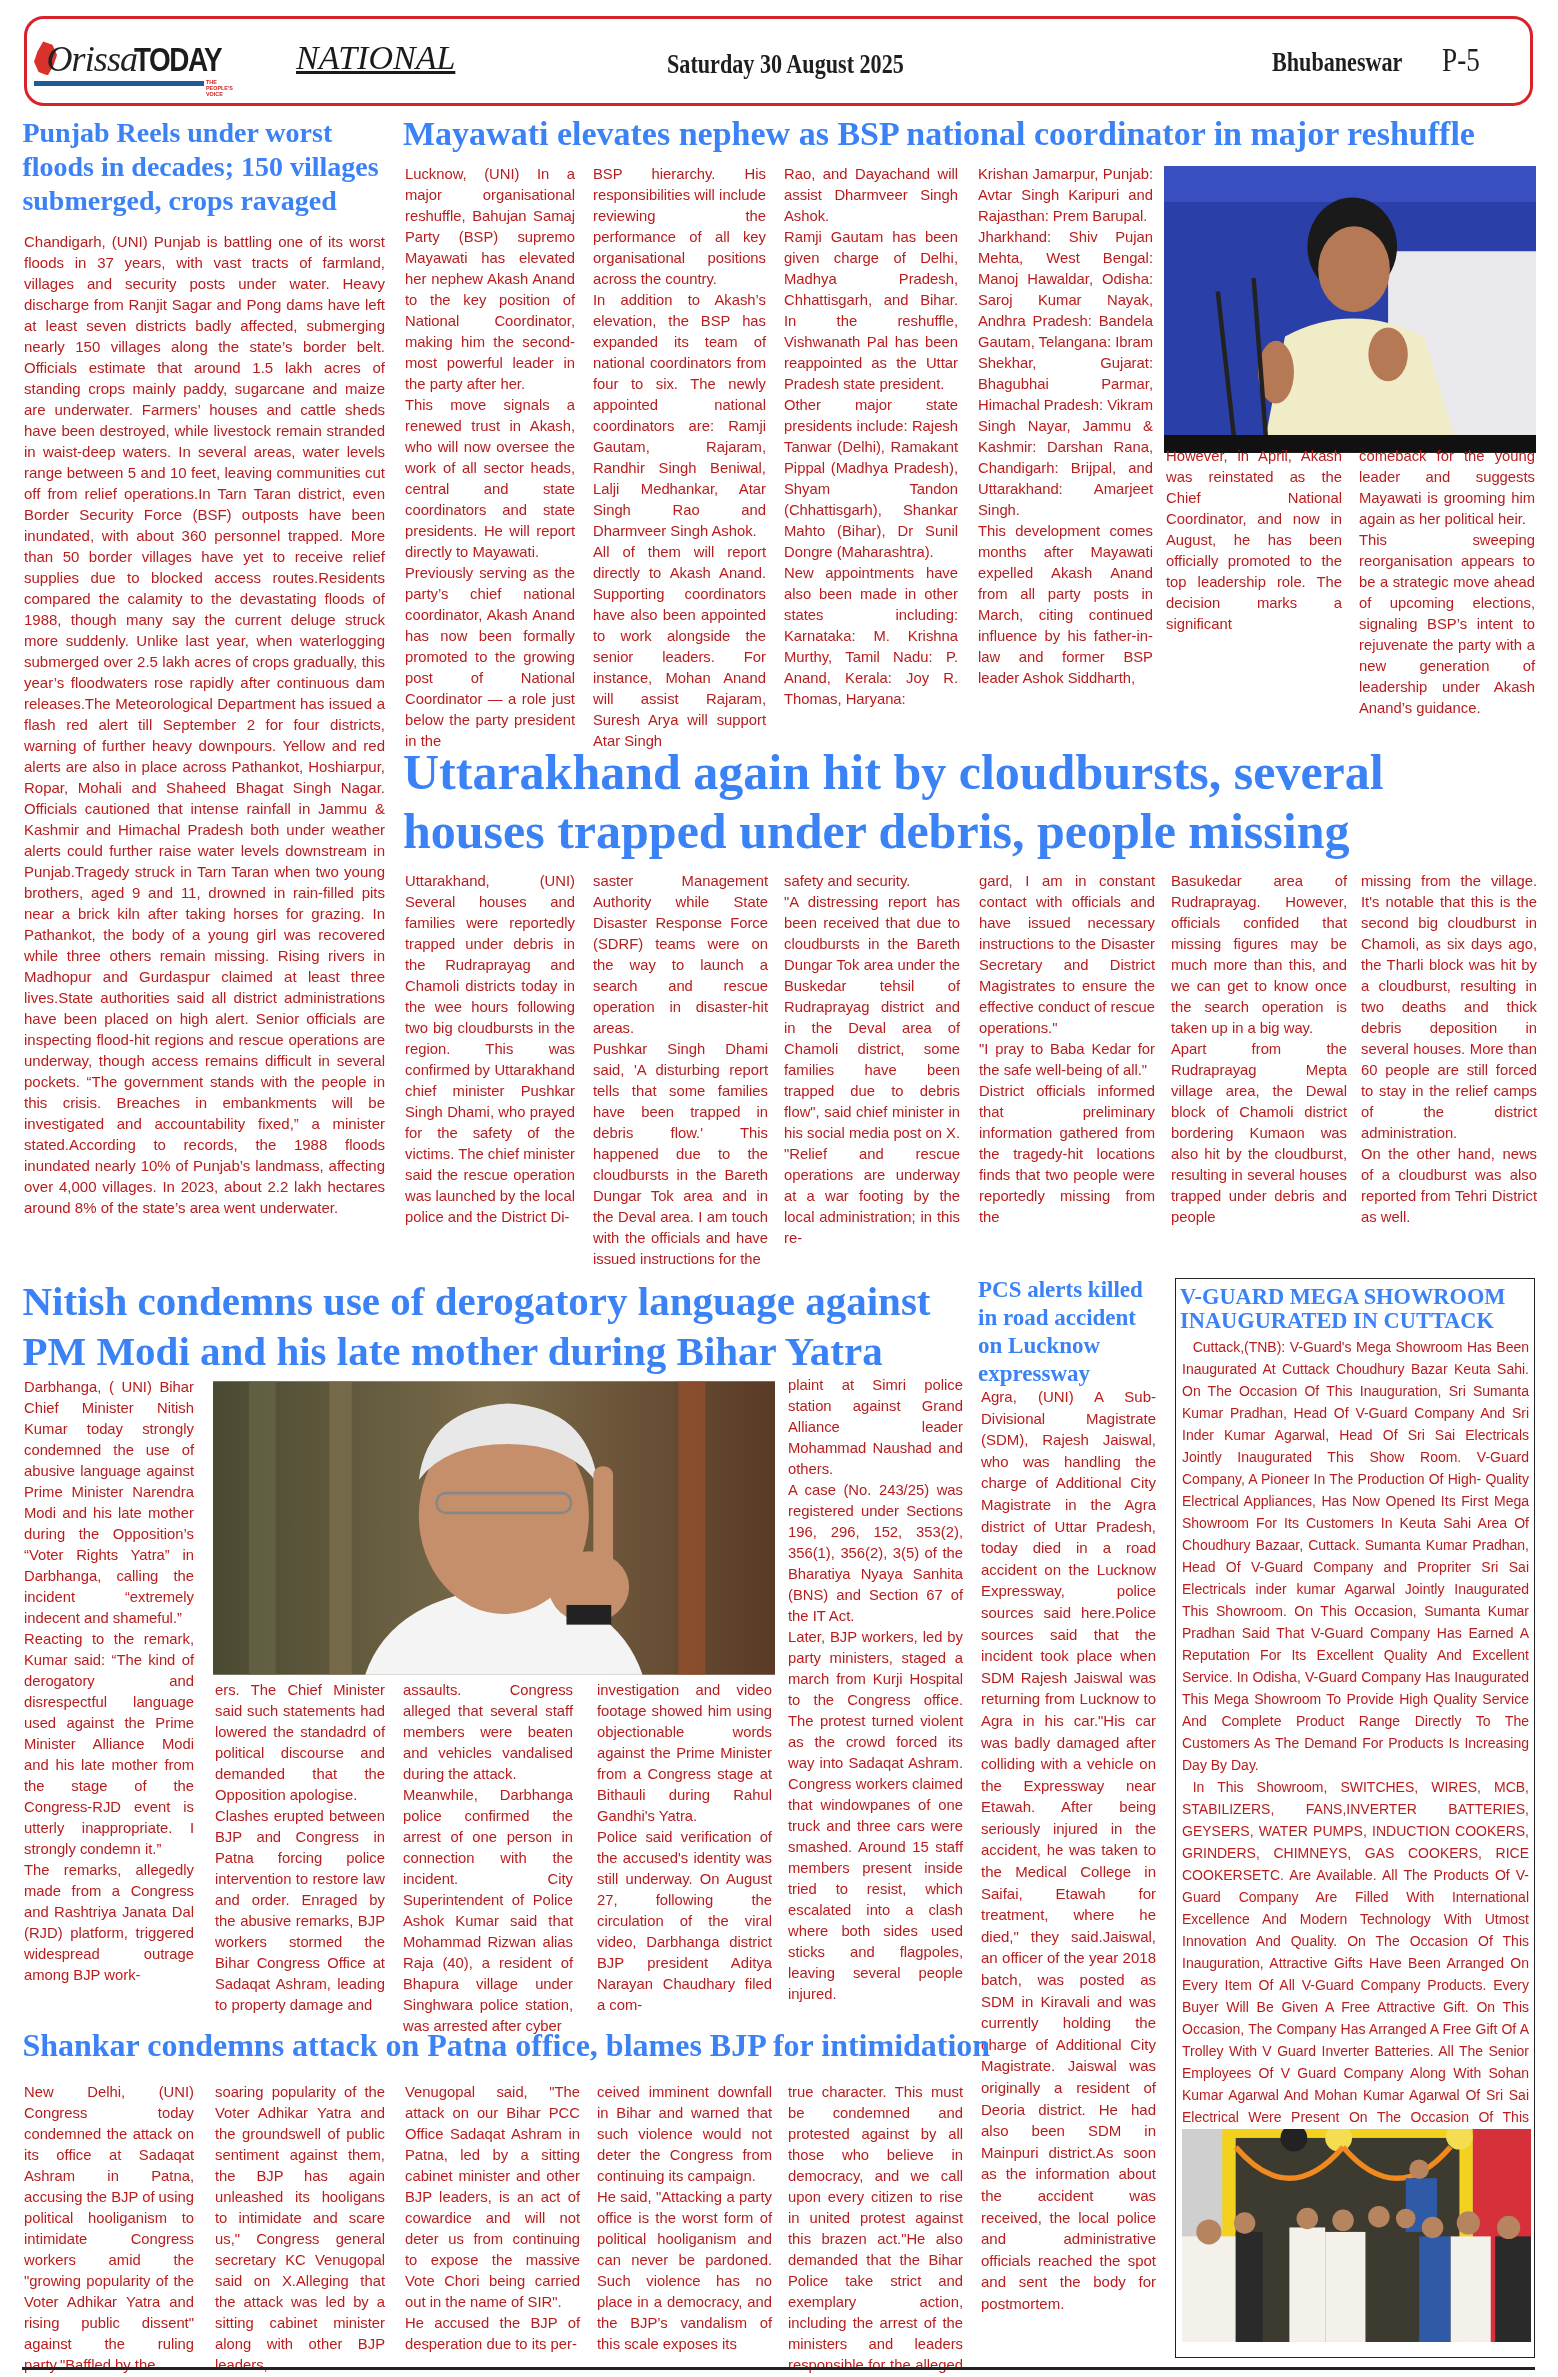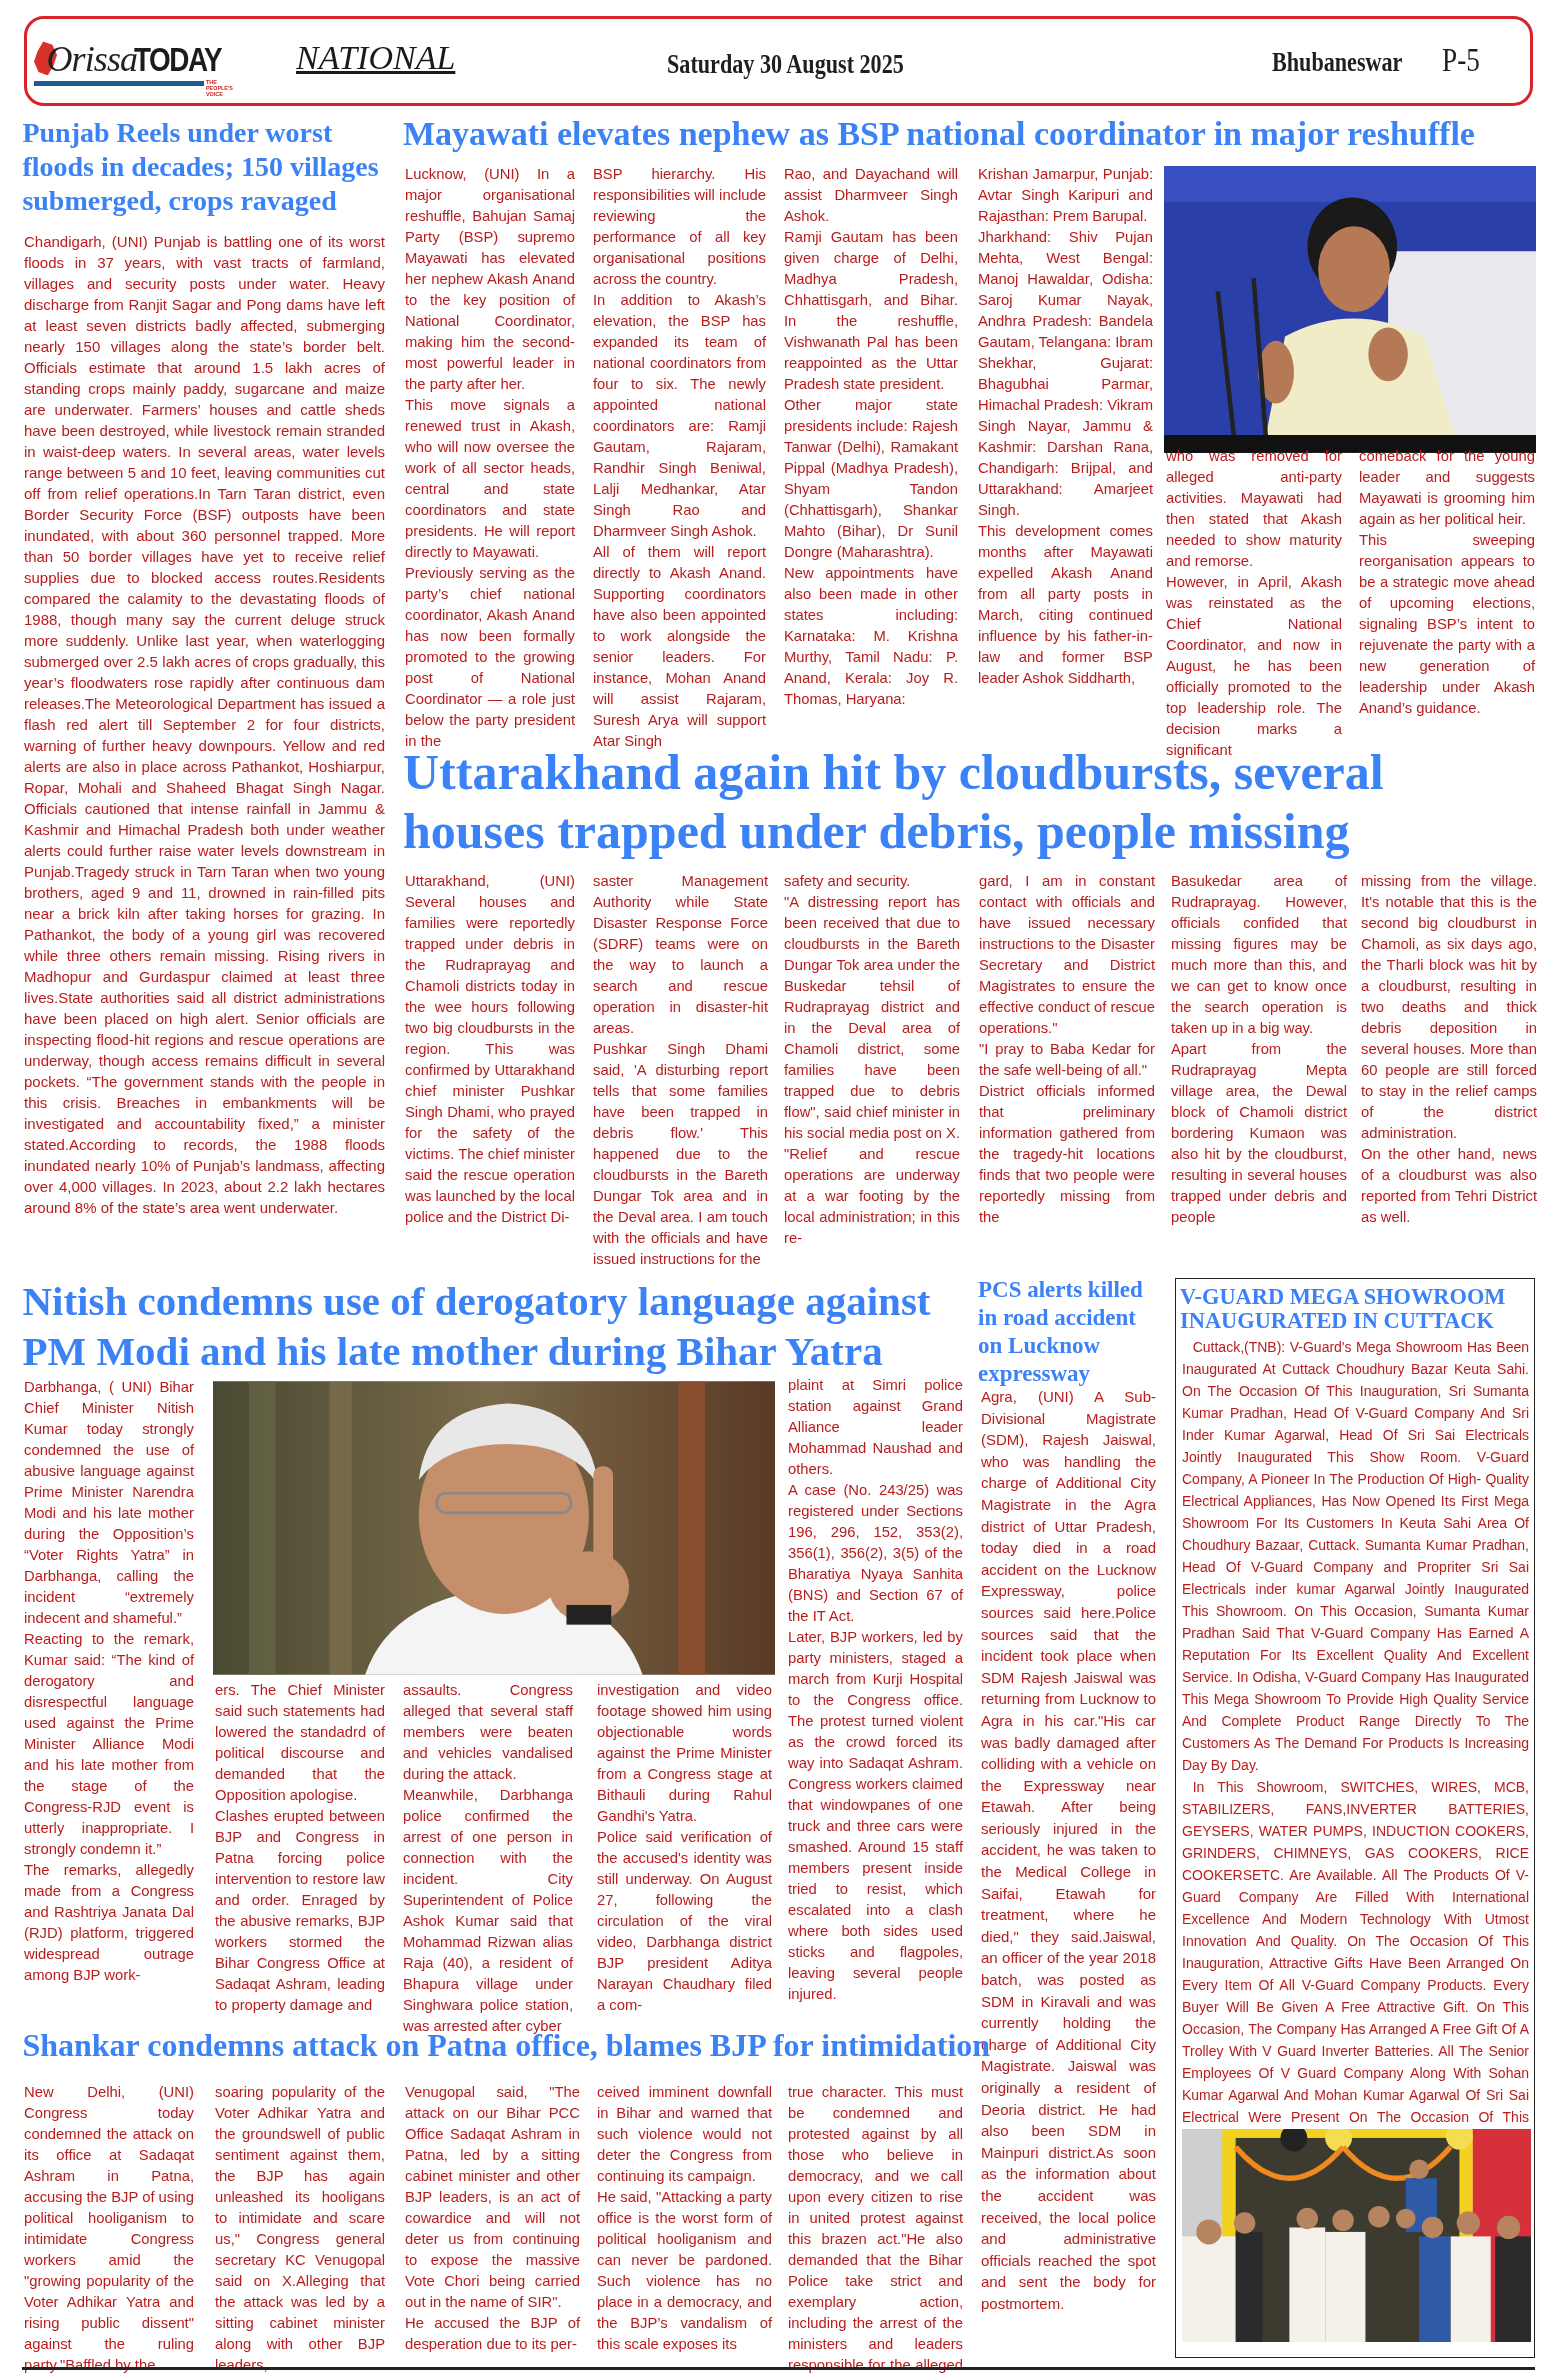--- a/index.html
+++ b/index.html
@@ -78,21 +78,20 @@
     <ellipse cx="212" cy="115" rx="40" ry="48" fill="#b57a55"></ellipse>
     <path d="M110 320 L135 190 Q210 150 290 190 L330 320 Z" fill="#f1ecc8"></path>
     <ellipse cx="125" cy="230" rx="20" ry="35" fill="#b57a55"></ellipse>
     <ellipse cx="250" cy="210" rx="22" ry="30" fill="#b57a55"></ellipse>
     <line x1="60" y1="140" x2="80" y2="320" stroke="#222" stroke-width="5"></line>
     <line x1="100" y1="125" x2="115" y2="320" stroke="#222" stroke-width="5"></line>
     <rect x="0" y="300" width="415" height="20" fill="#111"></rect>
   </svg>
 </div>
 <div class="col narrow" style="left:1166px;top:446px;width:176px;">
-  <p>who was removed for alleged anti-party activities. Mayawati had then stated that Akash needed to show maturity and remorse.</p>
   <p>However, in April, Akash was reinstated as the Chief National Coordinator, and now in August, he has been officially promoted to the top leadership role. The decision marks a significant</p>
 </div>
 <div class="col narrow" style="left:1359px;top:446px;width:176px;">
   <p>comeback for the young leader and suggests Mayawati is grooming him again as her political heir.</p>
   <p>This sweeping reorganisation appears to be a strategic move ahead of upcoming elections, signaling BSP’s intent to rejuvenate the party with a new generation of leadership under Akash Anand’s guidance.</p>
 </div>
 
 <div class="hl" style="left:403px;top:743px;width:1133px;font-size:50px;line-height:59px;">Uttarakhand again hit by cloudbursts, several houses trapped under debris, people missing</div>
 <div class="col narrow" style="left:405px;top:871px;width:170px;">
   <p>Uttarakhand, (UNI) Several houses and families were reportedly trapped under debris in the Rudraprayag and Chamoli districts today in the wee hours following two big cloudbursts in the region. This was confirmed by Uttarakhand chief minister Pushkar Singh Dhami, who prayed for the safety of the victims. The chief minister said the rescue operation was launched by the local police and the District Di-</p>

